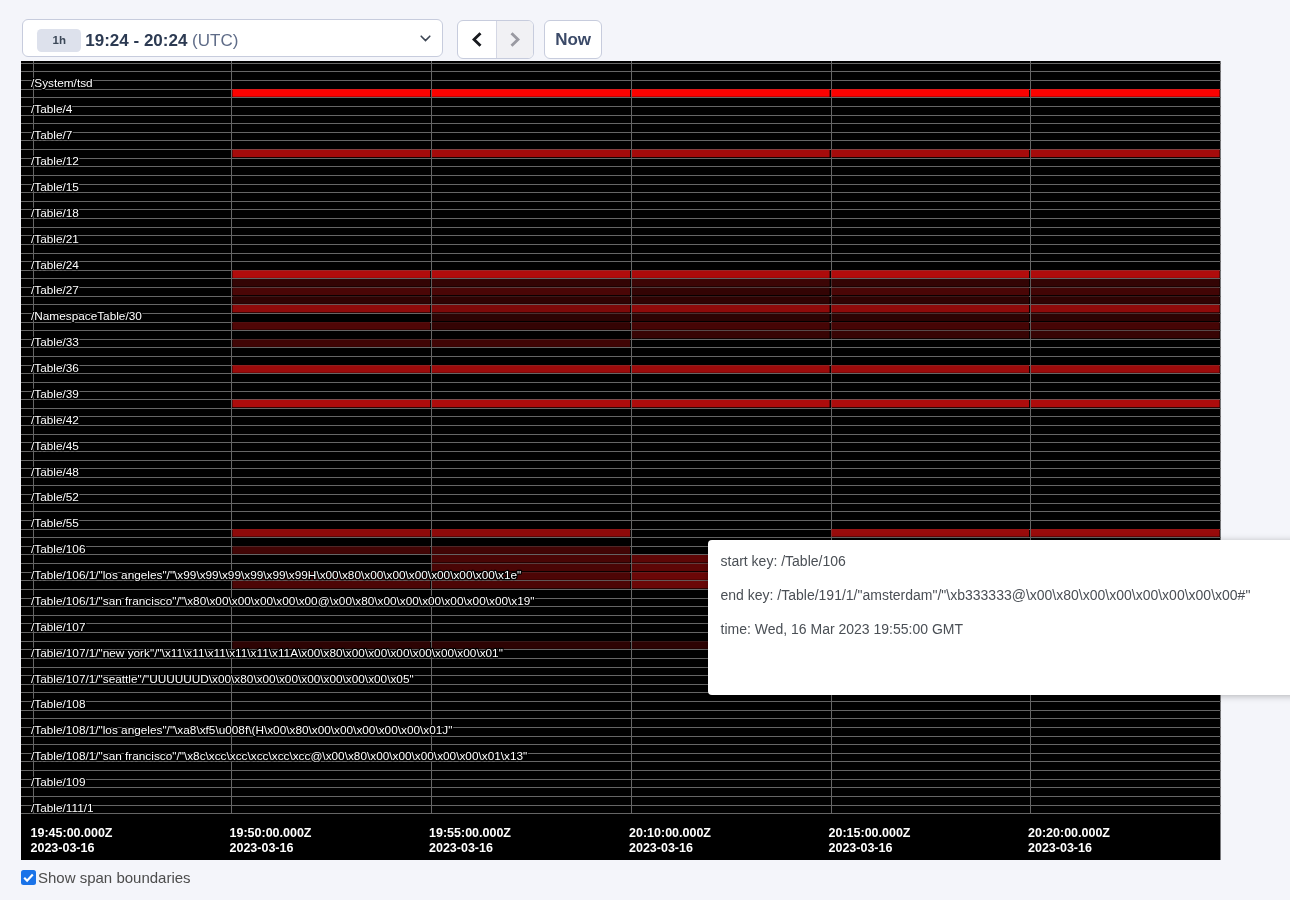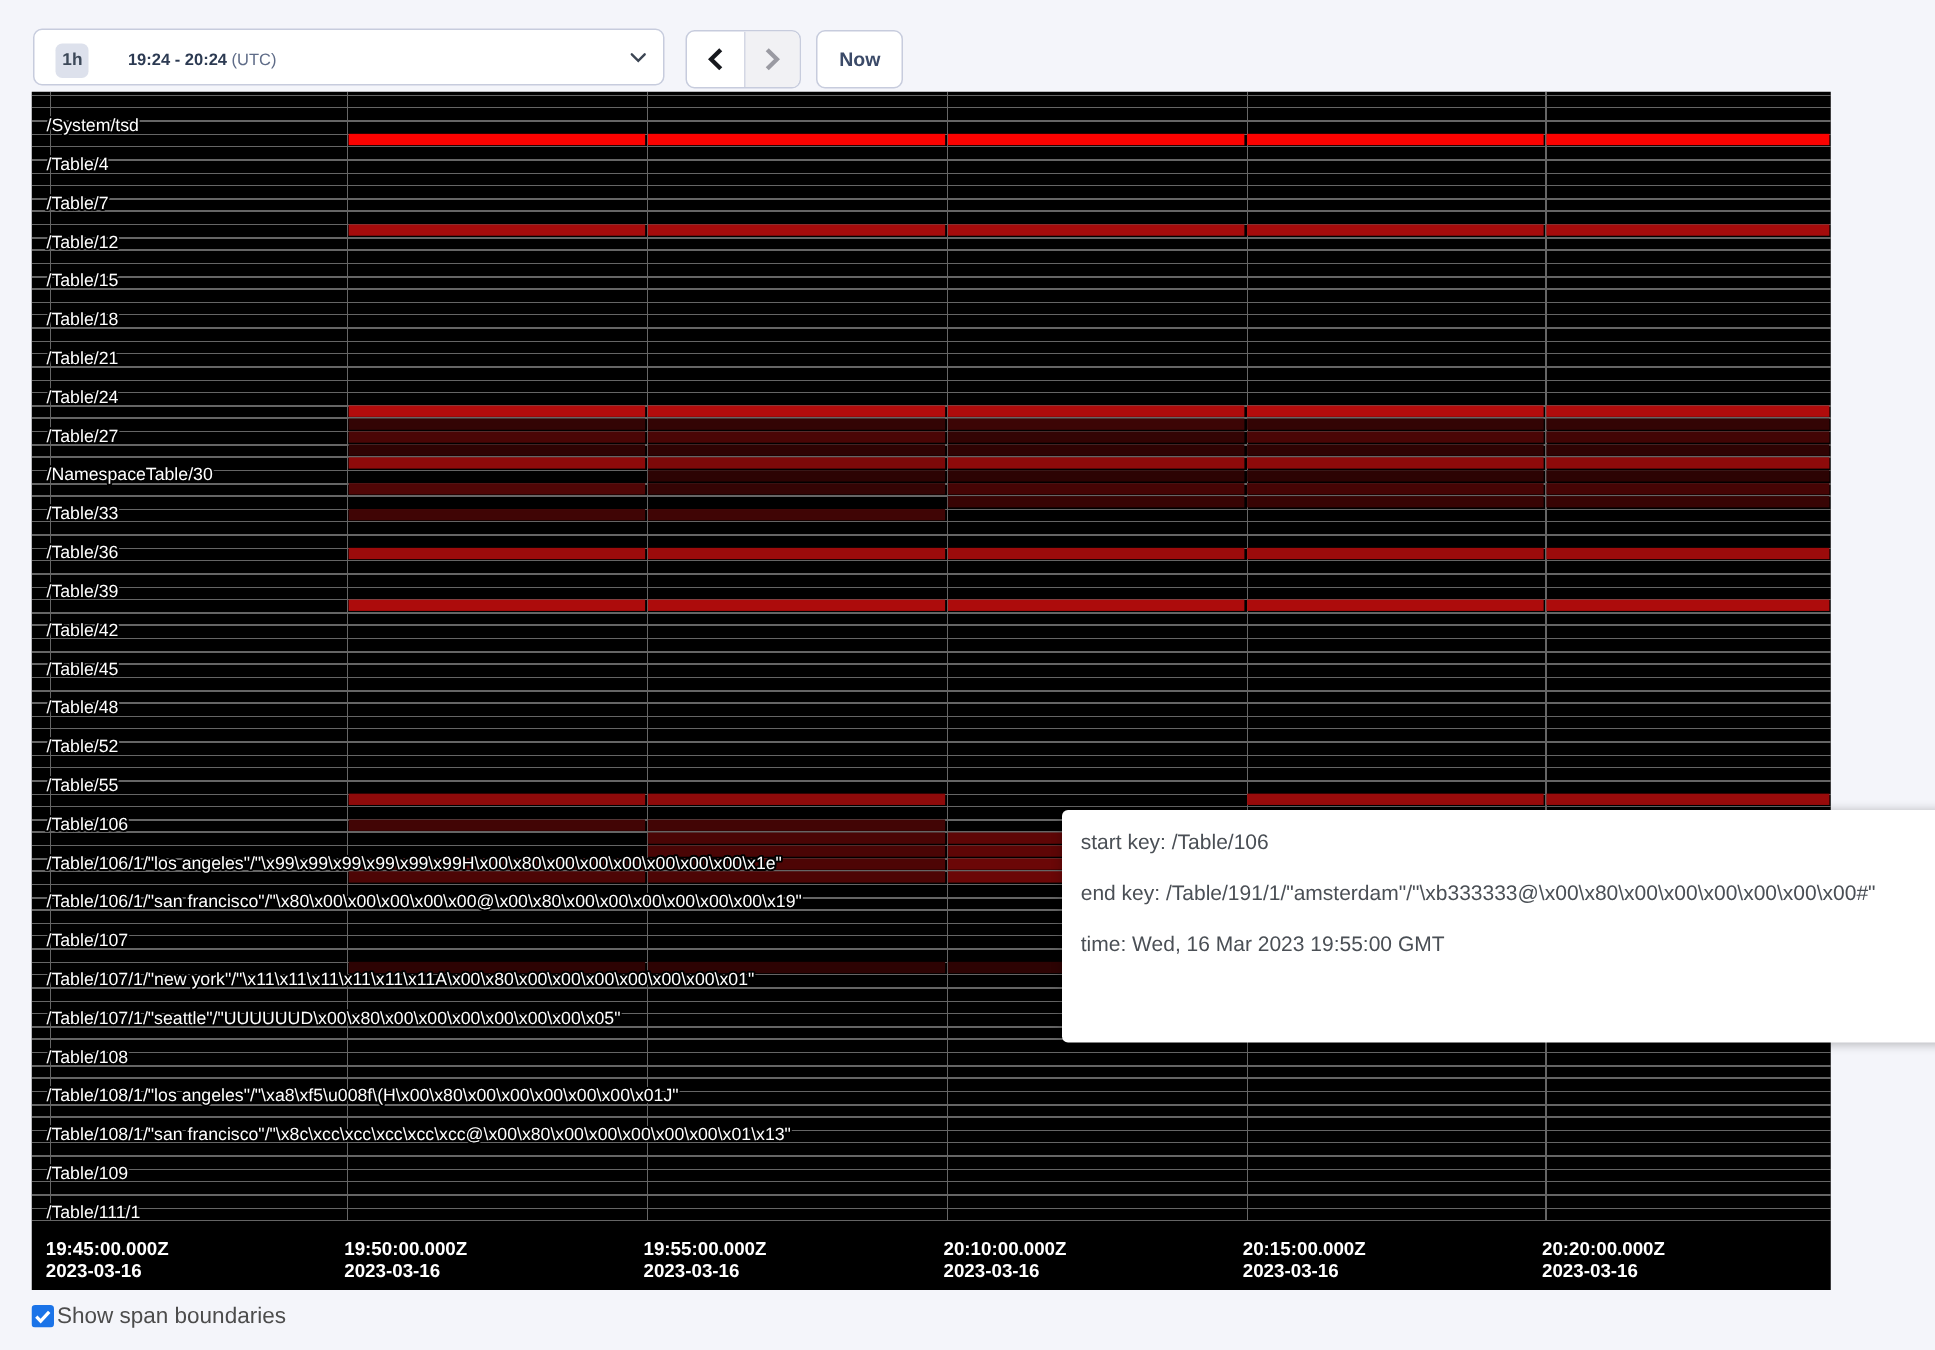--- a/index.html
+++ b/index.html
@@ -1,24 +1,24 @@
 <!DOCTYPE html>
 <html><head><meta charset="utf-8"><title>Key Visualizer</title><style>
 * { margin:0; padding:0; box-sizing:border-box; }
 html,body { width:1290px; height:900px; background:#f4f5fa; font-family:"Liberation Sans",sans-serif; position:relative; overflow:hidden; }
 .abs { position:absolute; }
 .selector { left:22.3px; top:18.8px; width:421px; height:38.7px; background:#fff; border:1px solid #c7ccdd; border-radius:6px; }
-.badge { position:absolute; left:14px; top:9.7px; width:22px; height:22.5px; background:#dde1ec; border-radius:4.5px; font-size:11.5px; font-weight:bold; color:#3c4858; text-align:center; line-height:22.5px; }
-.trange { position:absolute; left:62px; top:2px; height:37px; line-height:37px; font-size:11px; color:#2c3a52; font-weight:bold; white-space:nowrap; }
+.badge { position:absolute; left:14px; top:9.7px; width:44px; height:22.5px; background:#dde1ec; border-radius:4.5px; font-size:11.5px; font-weight:bold; color:#3c4858; text-align:center; line-height:22.5px; }
+.trange { position:absolute; left:62px; top:2px; height:37px; line-height:37px; font-size:17px; color:#2c3a52; font-weight:bold; white-space:nowrap; }
 .trange .utc { color:#5f6c88; font-weight:normal; }
 .chev { position:absolute; left:396.5px; top:15.5px; }
 .arrows { left:457px; top:19.5px; width:77.3px; height:39px; background:#fff; border:1px solid #c7ccdd; border-radius:6px; overflow:hidden; display:flex; }
 .arrows .a { width:50%; height:100%; display:flex; align-items:center; justify-content:center; }
 .arrows .a.dis { background:#f1f1f4; border-left:1px solid #d4d7e4; }
-.nowbtn { left:544px; top:19.5px; width:58.3px; height:39px; background:#fff; border:1px solid #c7ccdd; border-radius:6px; font-size:13px; font-weight:bold; color:#3b4a68; text-align:center; line-height:37px; }
+.nowbtn { left:544px; top:19.5px; width:58.3px; height:39px; background:#fff; border:1px solid #c7ccdd; border-radius:6px; font-size:17px; font-weight:bold; color:#3b4a68; text-align:center; line-height:37px; }
 .tooltip { left:708px; top:539.5px; width:623px; height:155.5px; background:#fff; border-radius:4px; box-shadow:0 1px 7px rgba(0,0,0,0.28); padding:4px 0 0 12.5px; overflow:hidden; }
 .ttl { font-size:14px; color:#4a4f55; line-height:34px; white-space:nowrap; }
 .cbx { left:21px; top:869.5px; width:15px; height:15px; }
 .cblabel { left:38px; top:868.5px; font-size:15px; color:#4c4c4c; }
 </style></head>
 <body>
 <div class="abs selector">
   <div class="badge">1h</div>
   <div class="trange">19:24 - 20:24 <span class="utc">(UTC)</span></div>
   <svg class="chev" width="11" height="7" viewBox="0 0 11 7">

